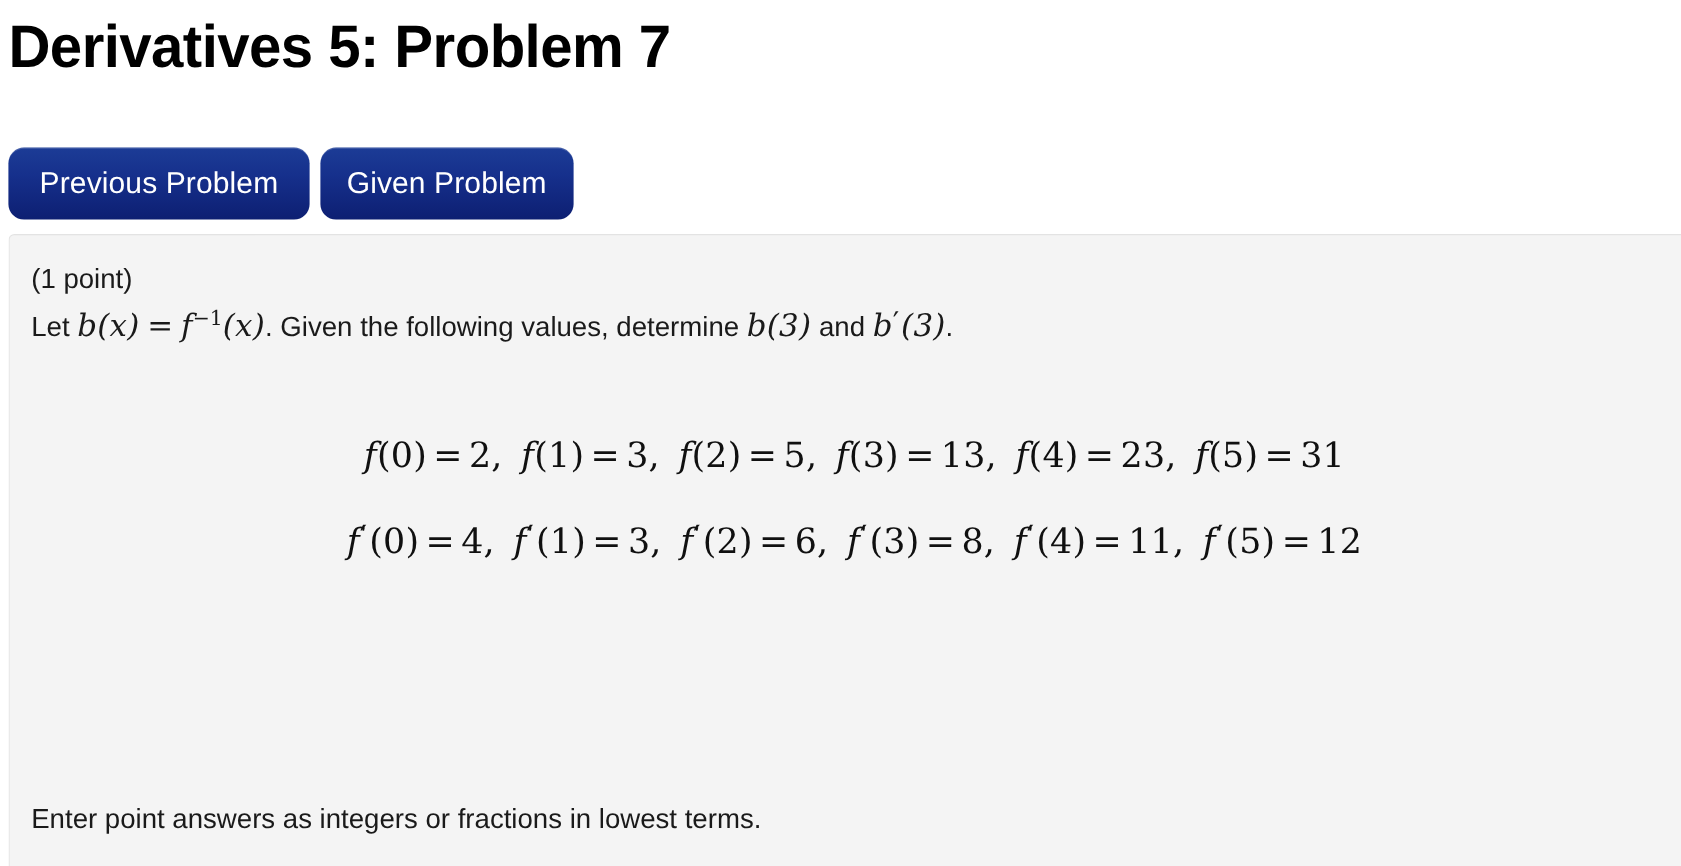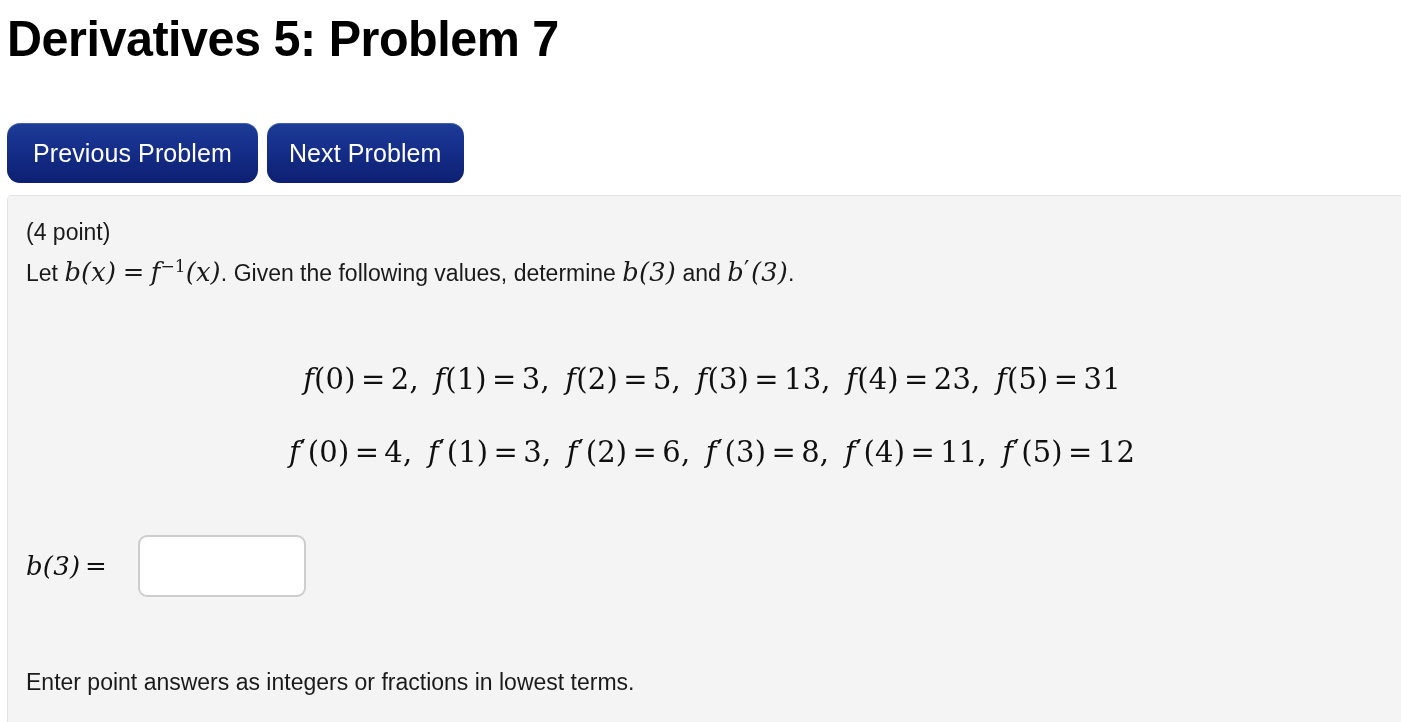--- a/index.html
+++ b/index.html
@@ -202,45 +202,41 @@
 </style>
 </head>
 <body>
 
 <div class="page">
 
   <div class="page-title">Derivatives 5: Problem 7</div>
 
   <div class="nav-bar">
     <button class="nav-button wide">Previous Problem</button>
-    <button class="nav-button">Next Problem</button>
+    <button class="nav-button">Given Problem</button>
   </div>
 
   <div class="problem-panel">
 
-    <div class="points-line">(4 point)</div>
+    <div class="points-line">(1 point)</div>
 
     <div class="prompt-line">
       <span>Let</span>
       <span class="mth"><span>b(x)</span></span>
       <span class="mth op">=</span>
       <span class="mth"><span>f</span><span class="sup-inv">−1</span><span>(x)</span></span><span>. Given the following values, determine</span>
       <span class="mth">b(3)</span>
       <span>and</span>
       <span class="mth"><span>b</span><span class="prime">′</span><span>(3)</span></span><span>.</span>
     </div>
 
     <div class="eq-block">
       <div class="eq-row" id="eq-f-row"><span class="mth"><span>f</span><span class="paren">(0)</span><span class="op">=</span><span class="num">2</span></span><span class="sep">, </span><span class="mth"><span>f</span><span class="paren">(1)</span><span class="op">=</span><span class="num">3</span></span><span class="sep">, </span><span class="mth"><span>f</span><span class="paren">(2)</span><span class="op">=</span><span class="num">5</span></span><span class="sep">, </span><span class="mth"><span>f</span><span class="paren">(3)</span><span class="op">=</span><span class="num">13</span></span><span class="sep">, </span><span class="mth"><span>f</span><span class="paren">(4)</span><span class="op">=</span><span class="num">23</span></span><span class="sep">, </span><span class="mth"><span>f</span><span class="paren">(5)</span><span class="op">=</span><span class="num">31</span></span></div>
       <div class="eq-row" id="eq-fp-row"><span class="mth"><span>f</span><span class="prime">′</span><span class="paren">(0)</span><span class="op">=</span><span class="num">4</span></span><span class="sep">, </span><span class="mth"><span>f</span><span class="prime">′</span><span class="paren">(1)</span><span class="op">=</span><span class="num">3</span></span><span class="sep">, </span><span class="mth"><span>f</span><span class="prime">′</span><span class="paren">(2)</span><span class="op">=</span><span class="num">6</span></span><span class="sep">, </span><span class="mth"><span>f</span><span class="prime">′</span><span class="paren">(3)</span><span class="op">=</span><span class="num">8</span></span><span class="sep">, </span><span class="mth"><span>f</span><span class="prime">′</span><span class="paren">(4)</span><span class="op">=</span><span class="num">11</span></span><span class="sep">, </span><span class="mth"><span>f</span><span class="prime">′</span><span class="paren">(5)</span><span class="op">=</span><span class="num">12</span></span></div>
     </div>
 
     <div class="answers">
-      <div class="answer-row row-1">
-        <span class="answer-label mth"><span>b</span><span>(3)</span><span class="op">=</span></span>
-        <input class="answer-input" type="text" value="" style="">
-      </div>
     </div>
 
     <div class="hint-line">Enter point answers as integers or fractions in lowest terms.</div>
 
   </div>
 </div>
 
 </body></html>

